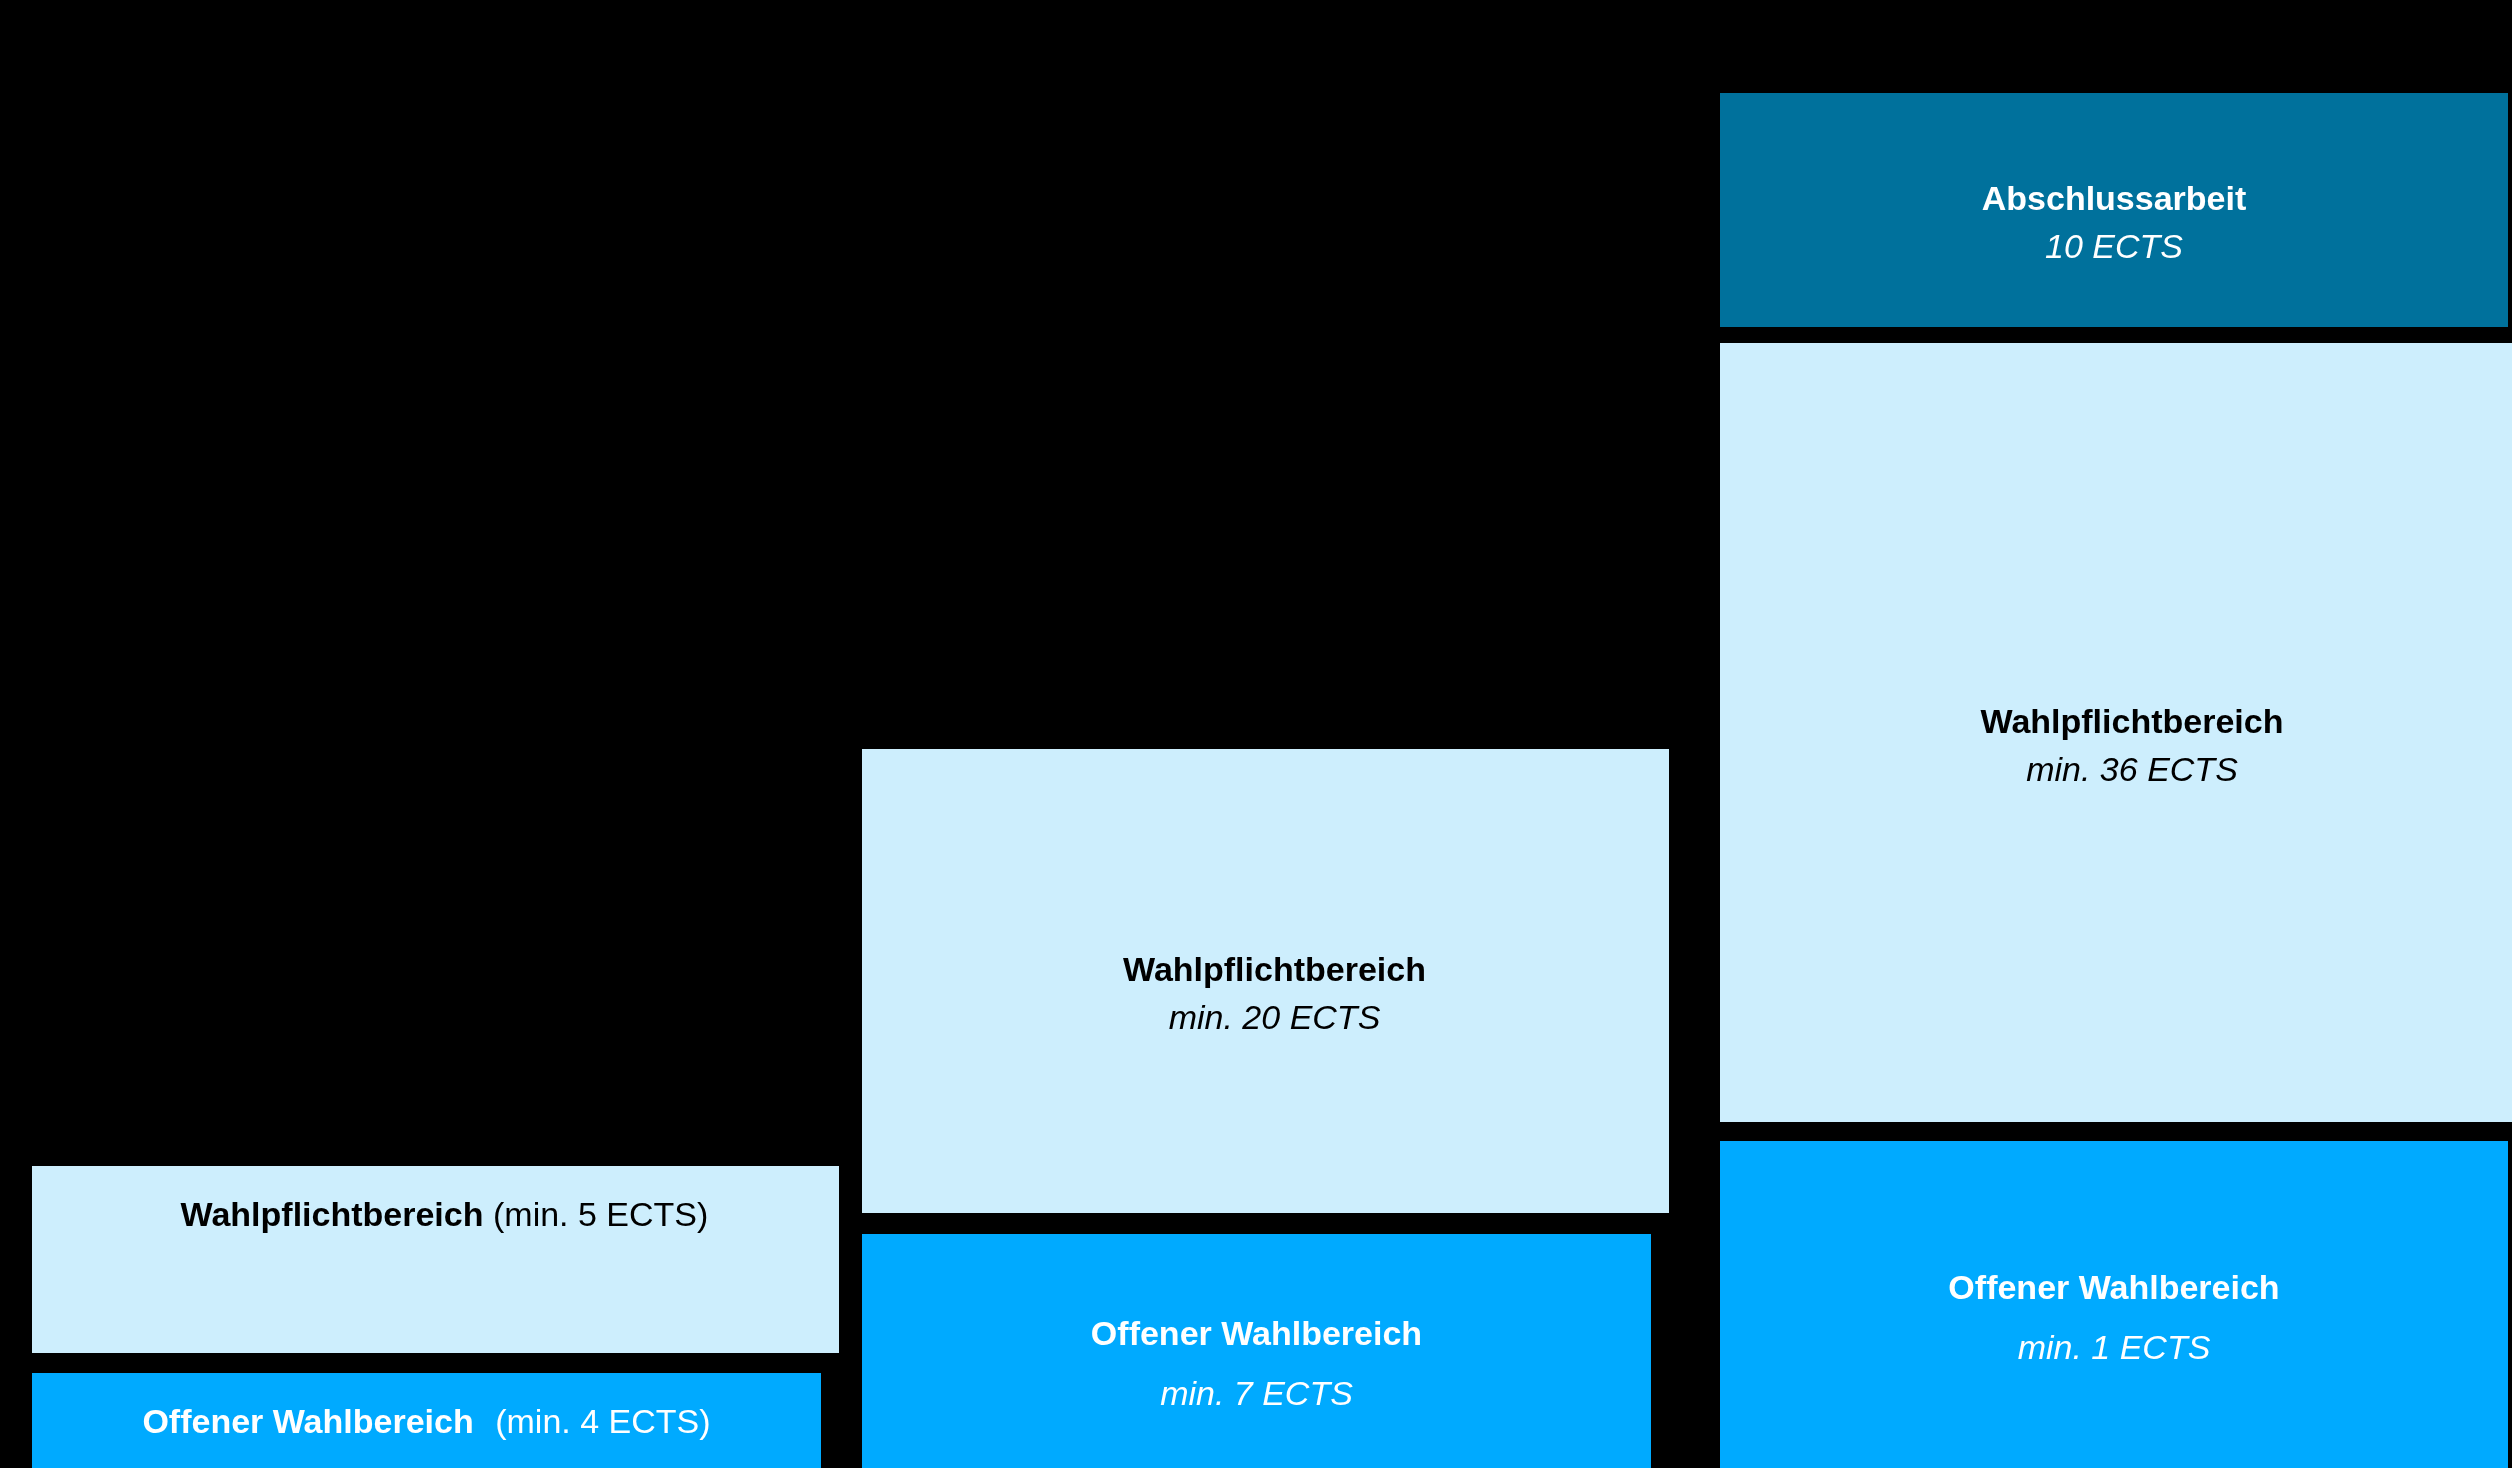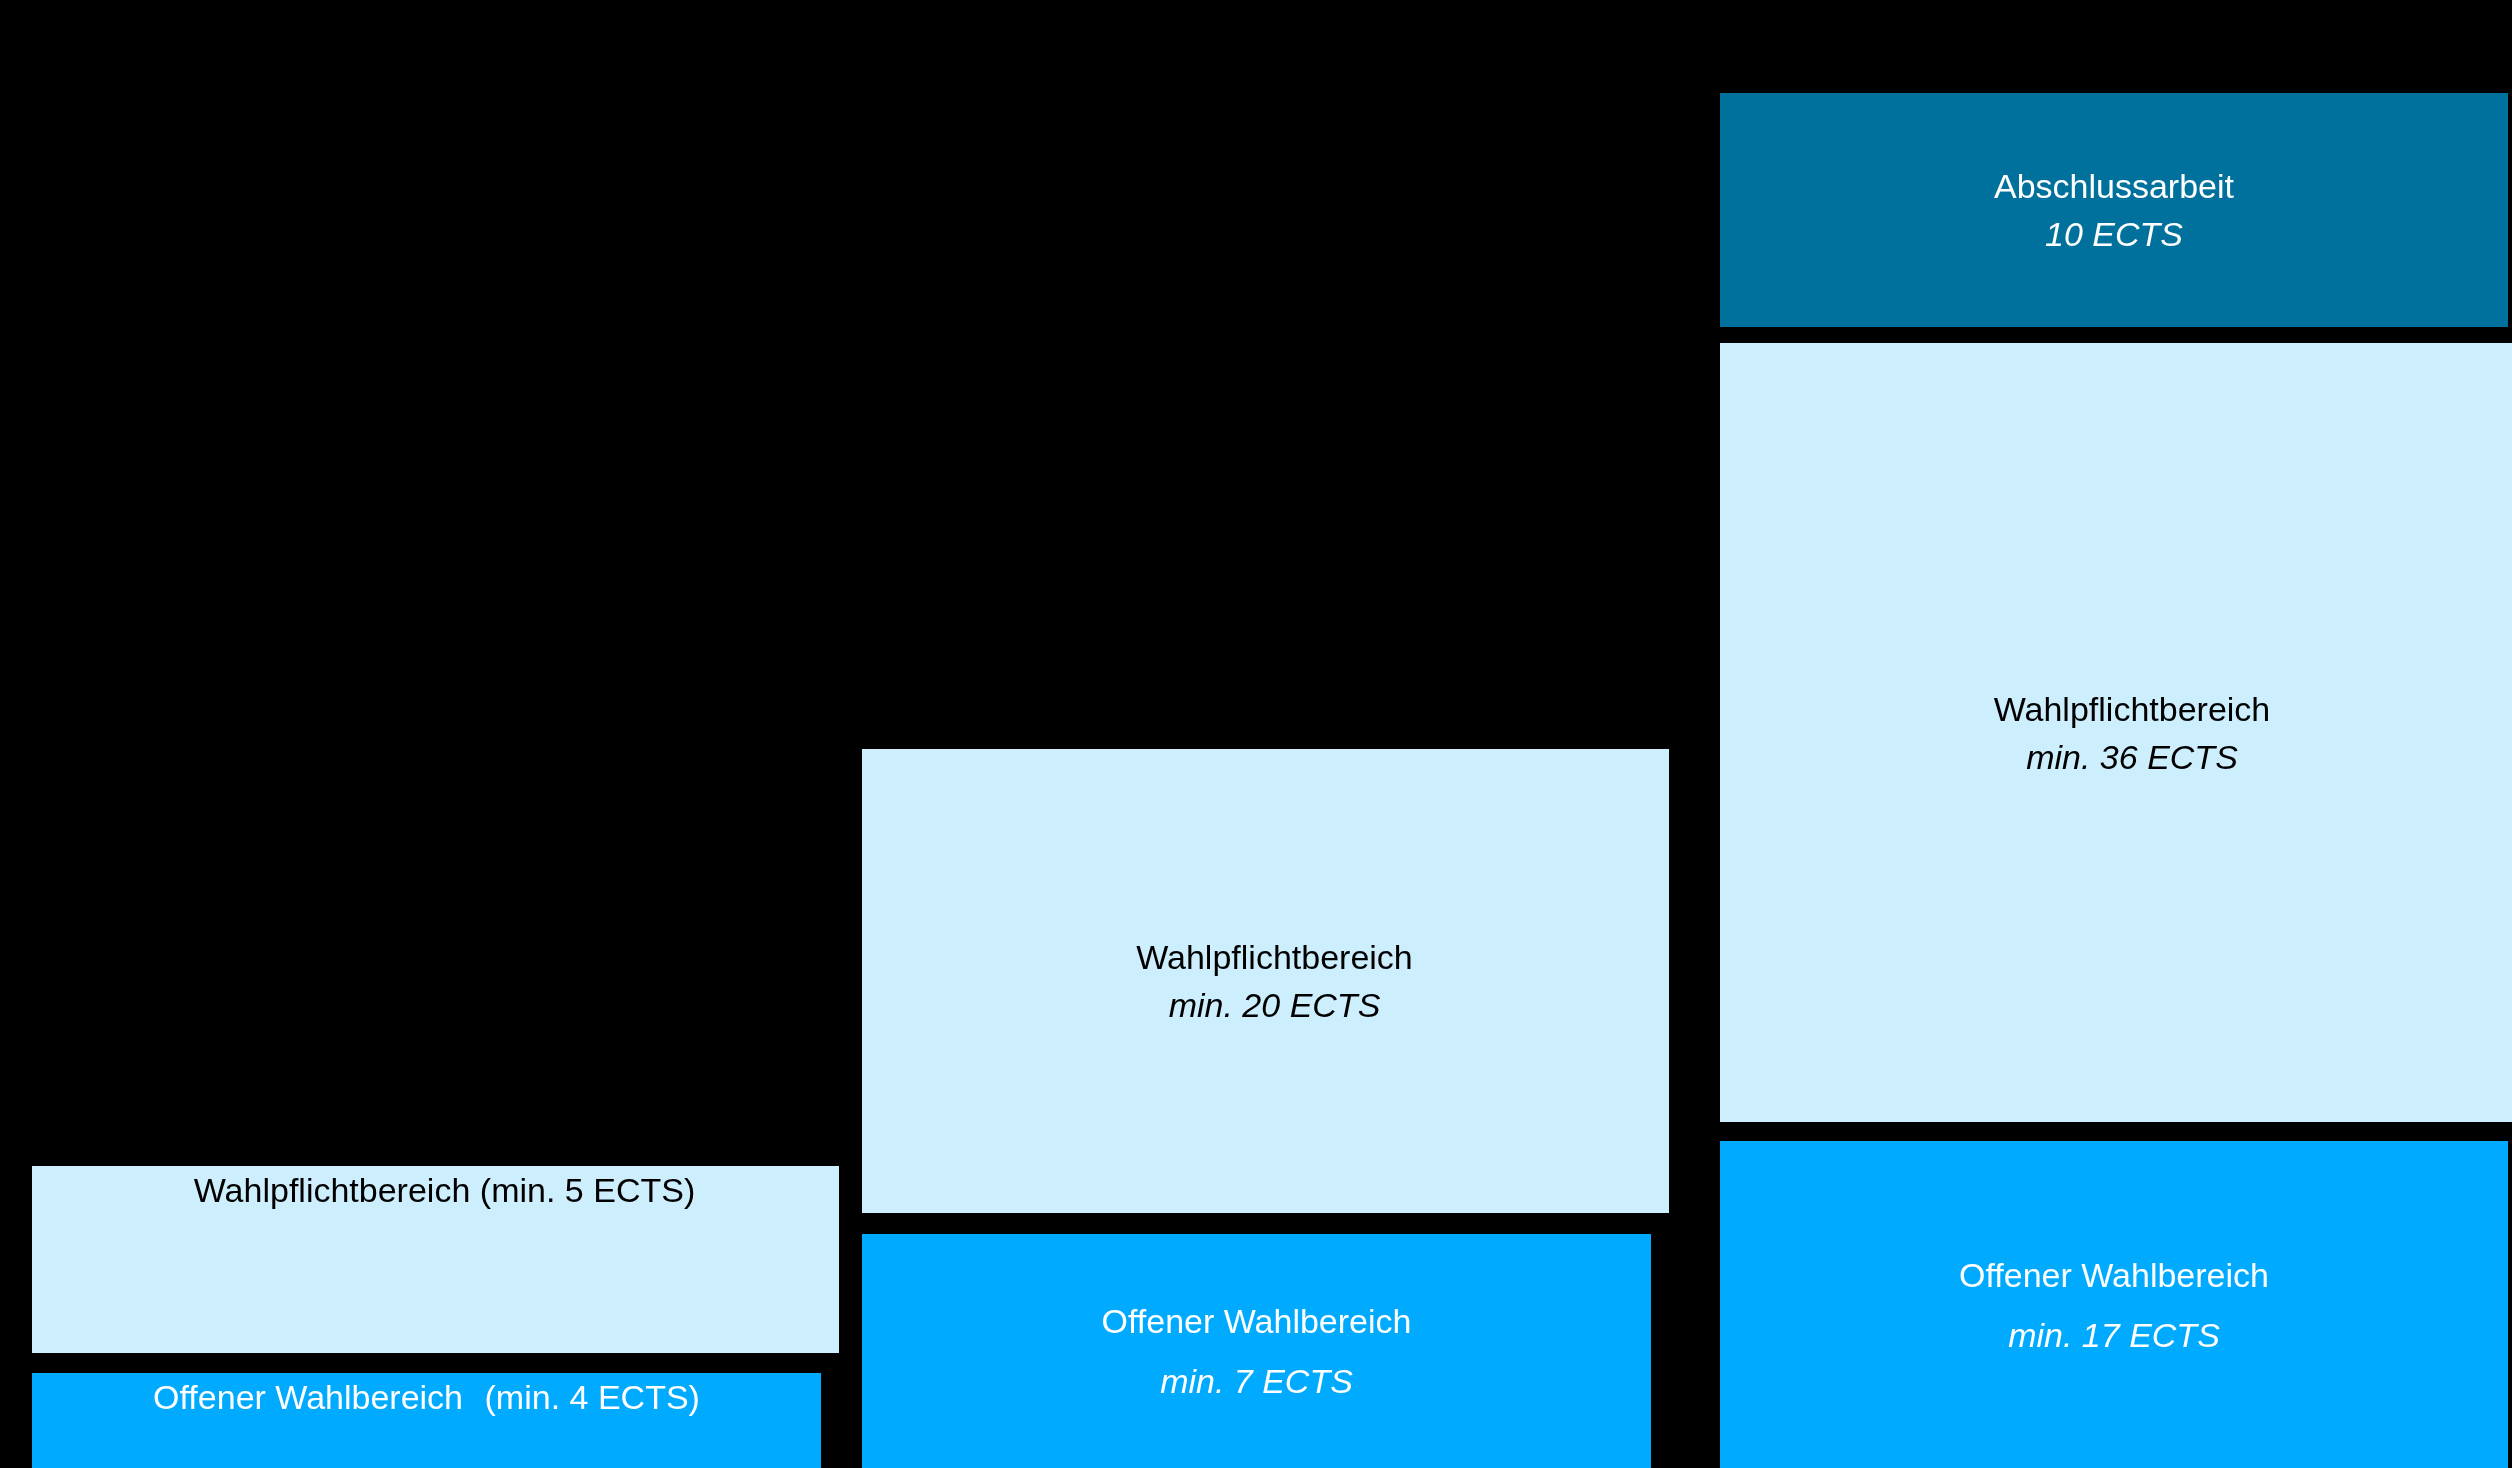--- a/index.html
+++ b/index.html
@@ -21,21 +21,21 @@
   .box {
     position: absolute;
     display: flex;
     flex-direction: column;
     align-items: center;
     justify-content: center;
     text-align: center;
     font-size: 34px;
     line-height: 48px;
   }
-  .box .title   { font-weight: 400; }
+  .box .title   { font-weight: 700; margin-top: 24px; }
   .box .suffix  { font-weight: 400; margin-left: 0.28em; }
   .box .subtitle{ font-weight: 400; font-style: italic; }
   .inline-row { display: flex; flex-direction: row; align-items: baseline; justify-content: center; }
 
   
   .kind-thesis      { background: #00719C; color: #ffffff; }
   .kind-wahlpflicht { background: #CDEEFD; color: #000000; padding-left: 18px; }
   .kind-offen       { background: #00AAFF; color: #ffffff; gap: 12px; }
 
   
@@ -79,17 +79,17 @@
     <div class="subtitle">10 ECTS</div>
   </div>
 
   <div class="box kind-wahlpflicht box-r2">
     <div class="title">Wahlpflichtbereich</div>
     <div class="subtitle">min. 36 ECTS</div>
   </div>
 
   <div class="box kind-offen box-r3">
     <div class="title">Offener Wahlbereich</div>
-    <div class="subtitle">min. 17 ECTS</div>
+    <div class="subtitle">min. 1 ECTS</div>
   </div>
 
 </div>
 
 
 </body></html>

